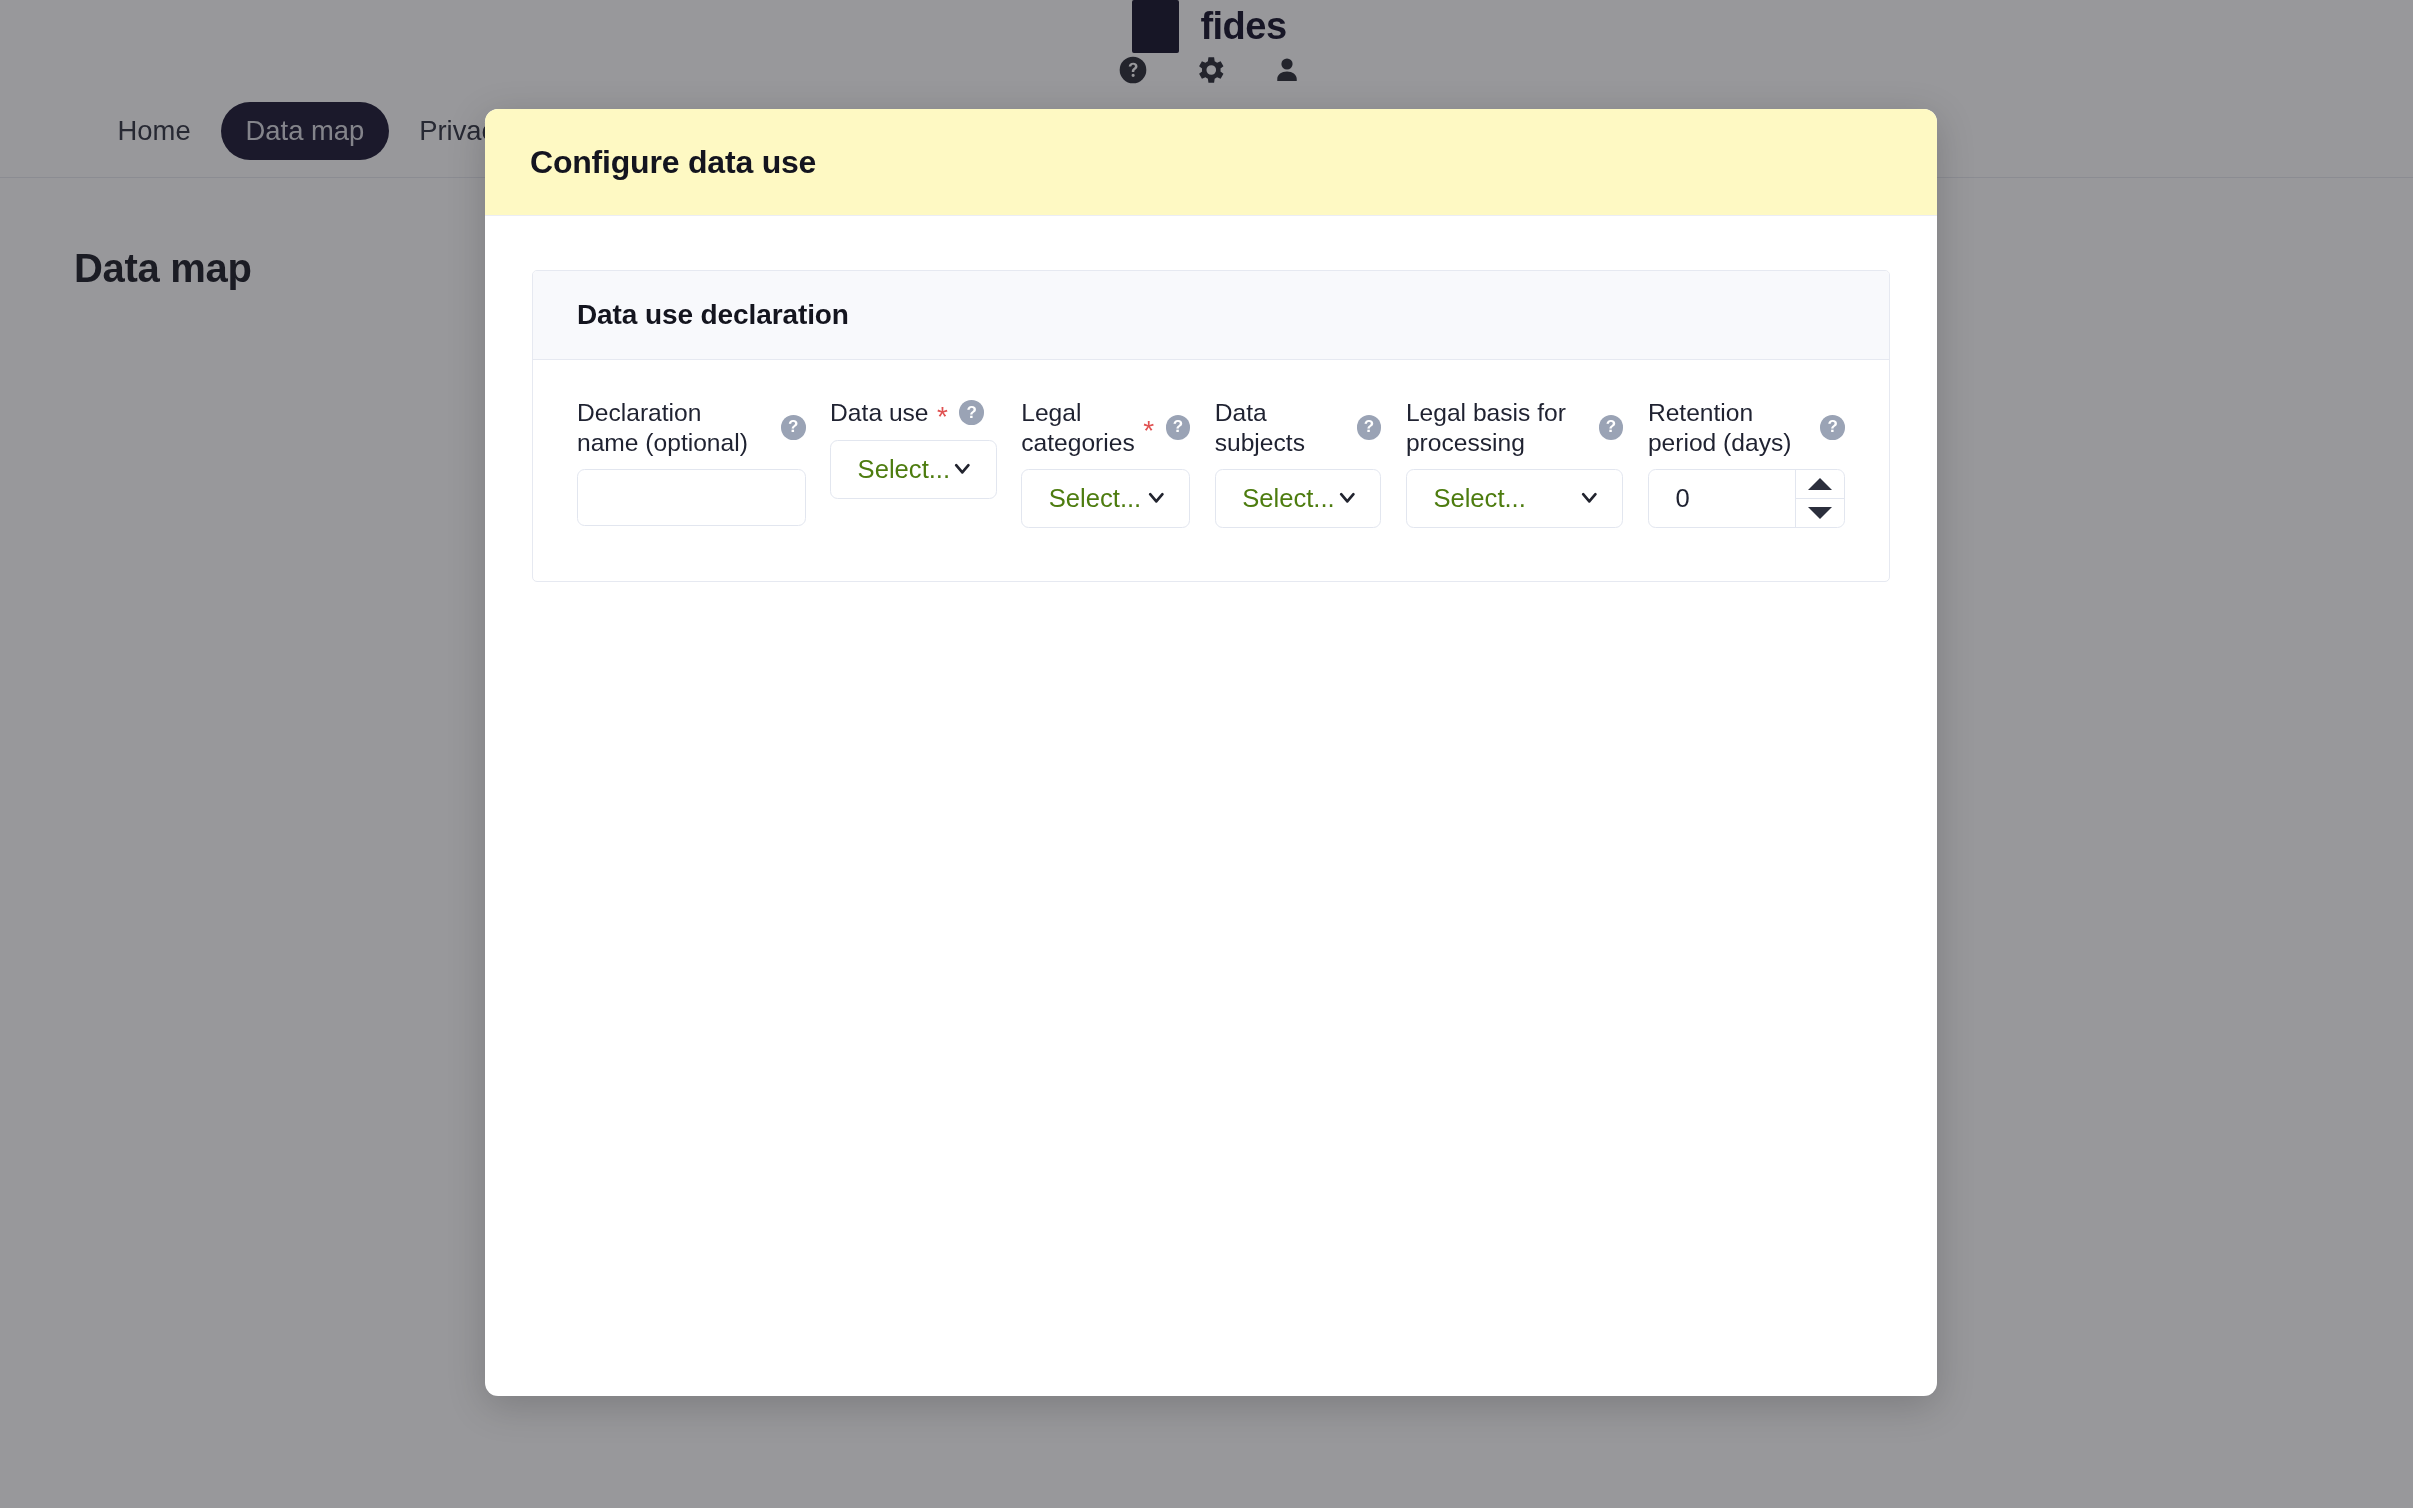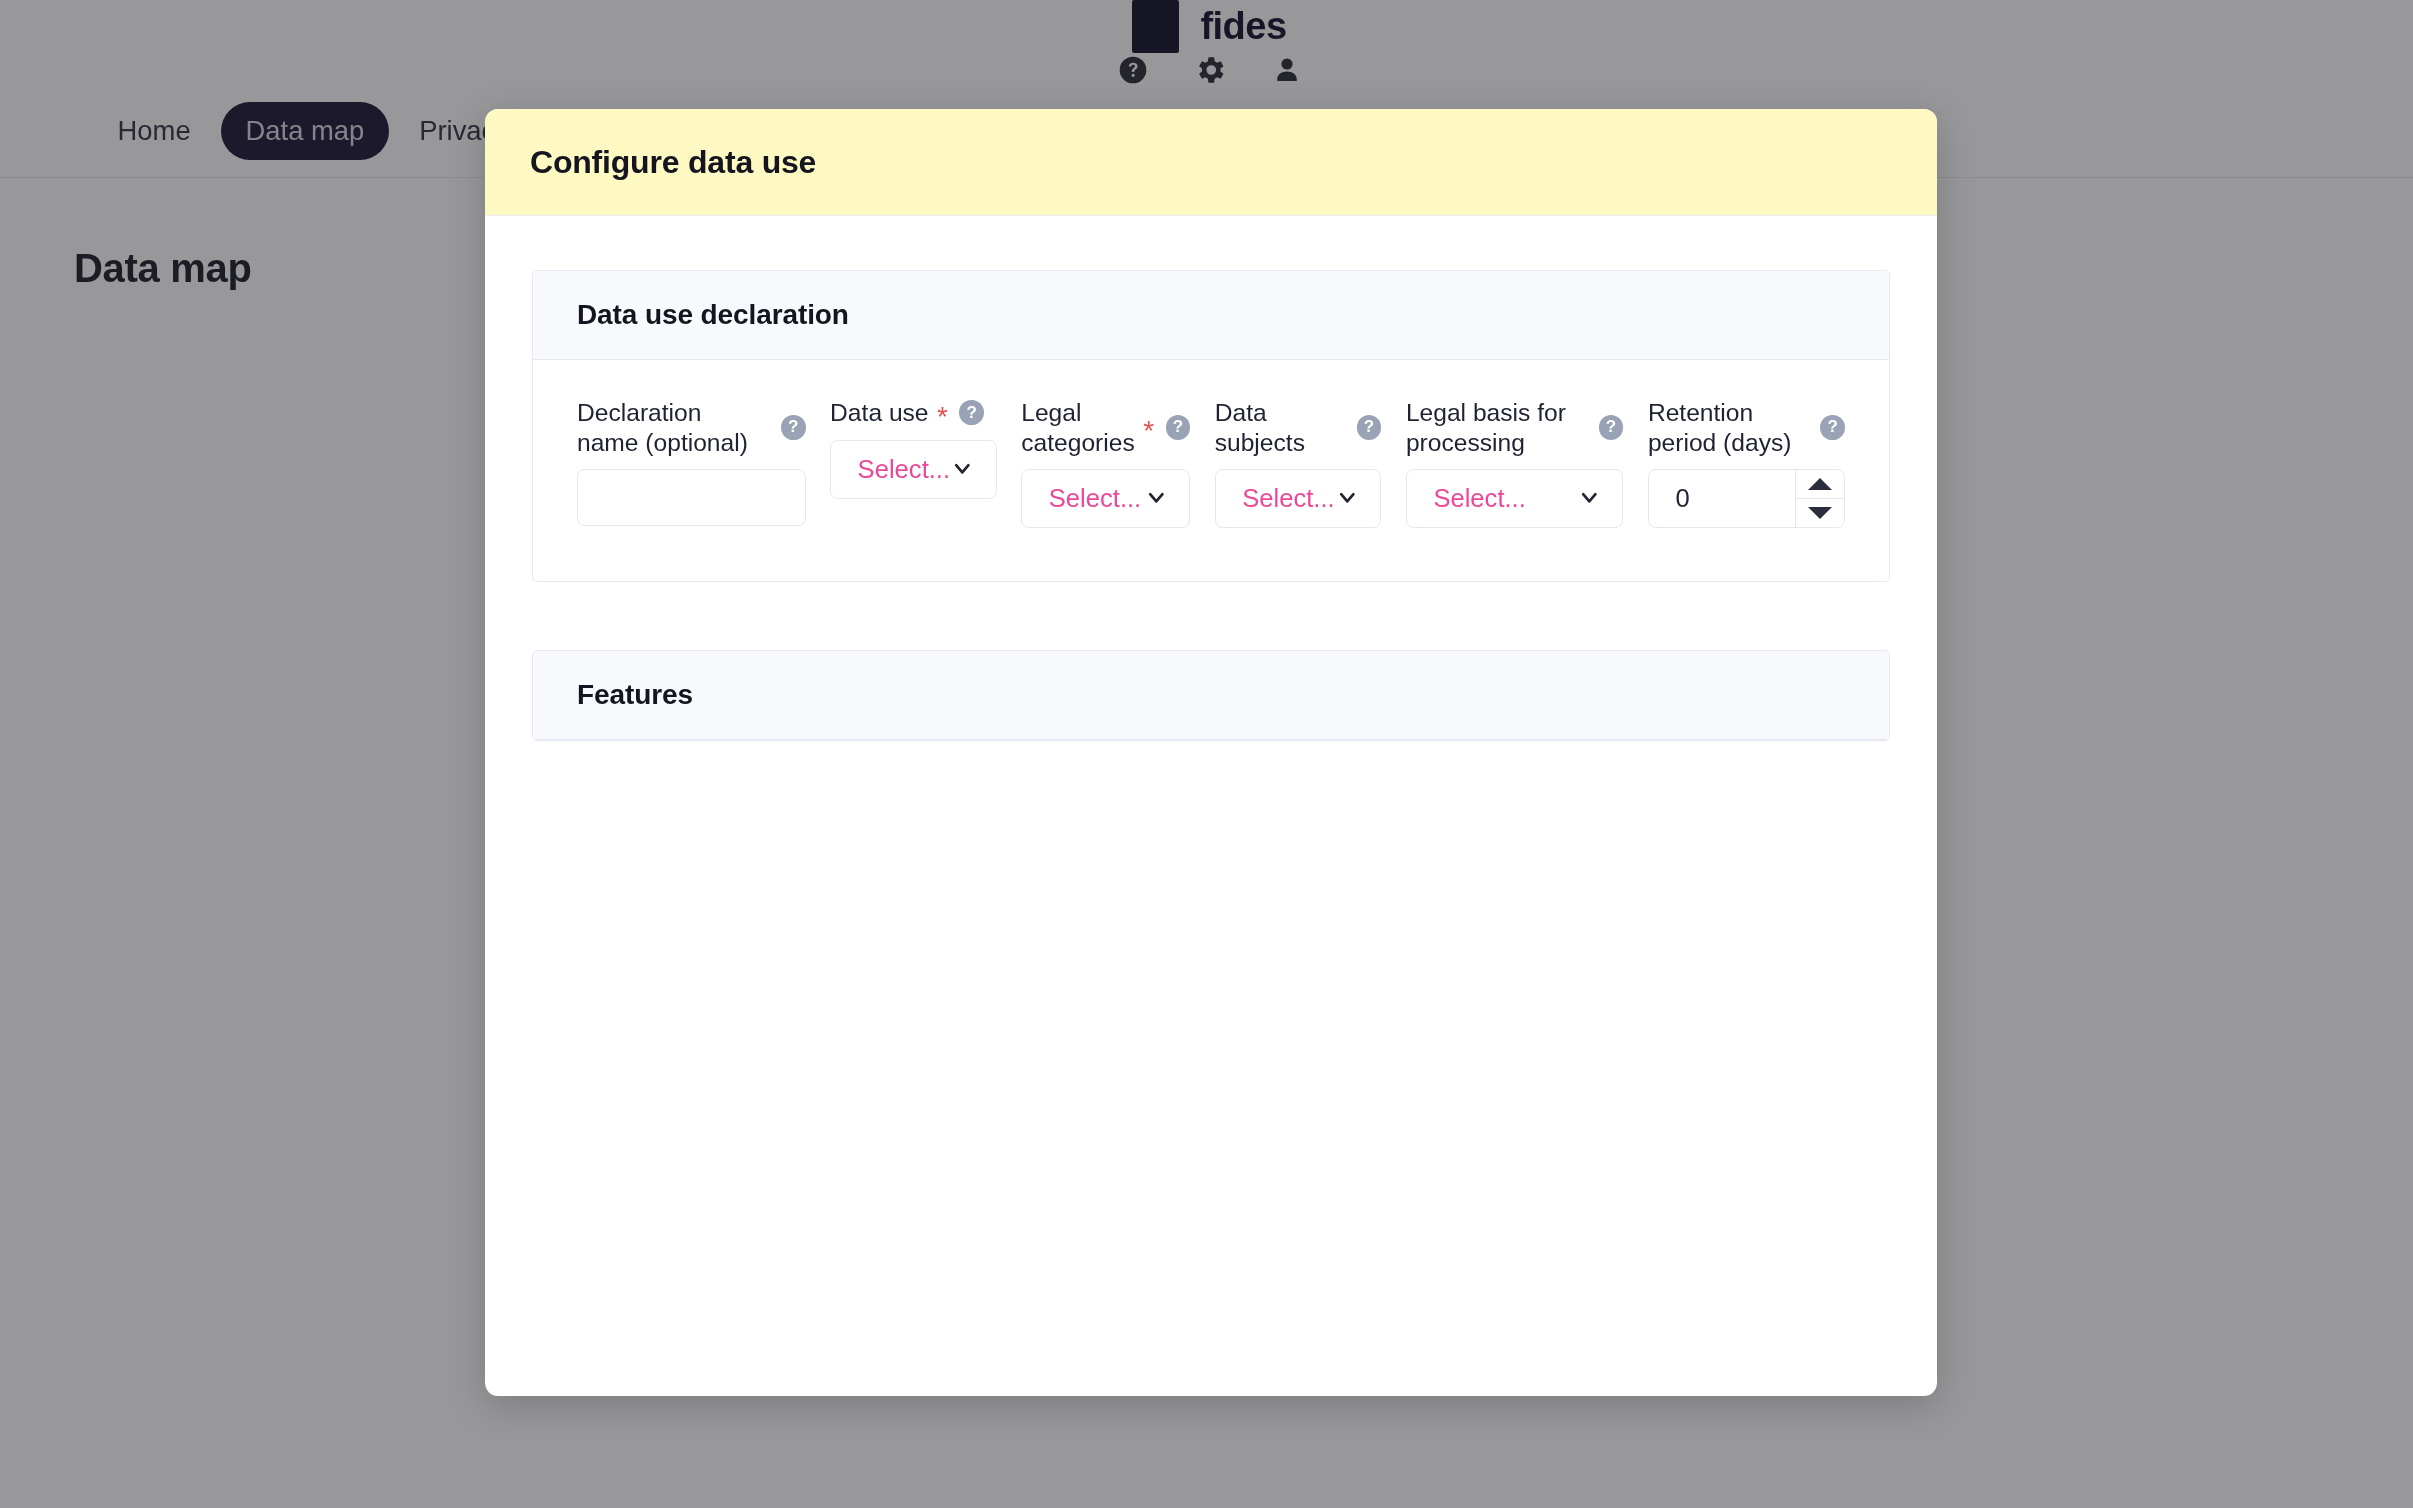--- a/index.html
+++ b/index.html
@@ -223,21 +223,21 @@
     border: 0.9px solid #e2e6ef;
     border-radius: 7.6px;
     background: #ffffff;
     display: flex;
     align-items: center;
     justify-content: space-between;
     padding: 0 21px 0 26.5px;
   }
   .select-placeholder {
     font-size: 25.6px;
-    color: #ec4899;
+    color: #4d7c0f;
   }
   .chevron { display: block; }
 
   .number-wrap {
     height: 59px;
     border: 0.9px solid #e2e6ef;
     border-radius: 7.6px;
     background: #ffffff;
     display: flex;
     align-items: stretch;
@@ -428,21 +428,16 @@
               </div>
             </div>
           </div>
         </div>
 
       </div>
     </div>
 
     <div class="card-spacer"></div>
 
-    <div class="card">
-      <div class="card-header">
-        <div class="card-header-title">Features</div>
-      </div>
-    </div>
 
   </div>
 </div>
 
 
 </body></html>

